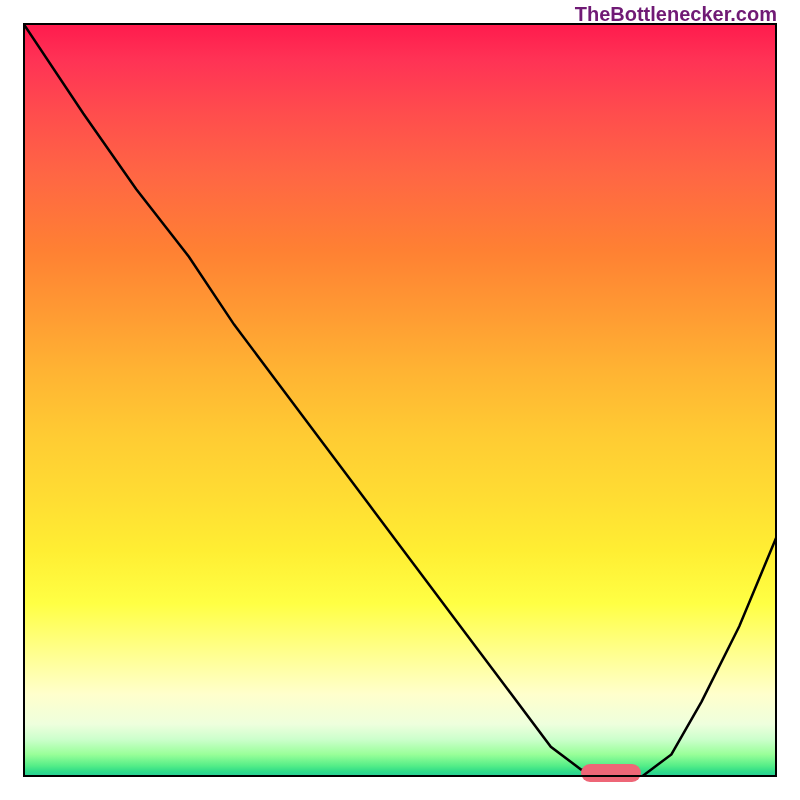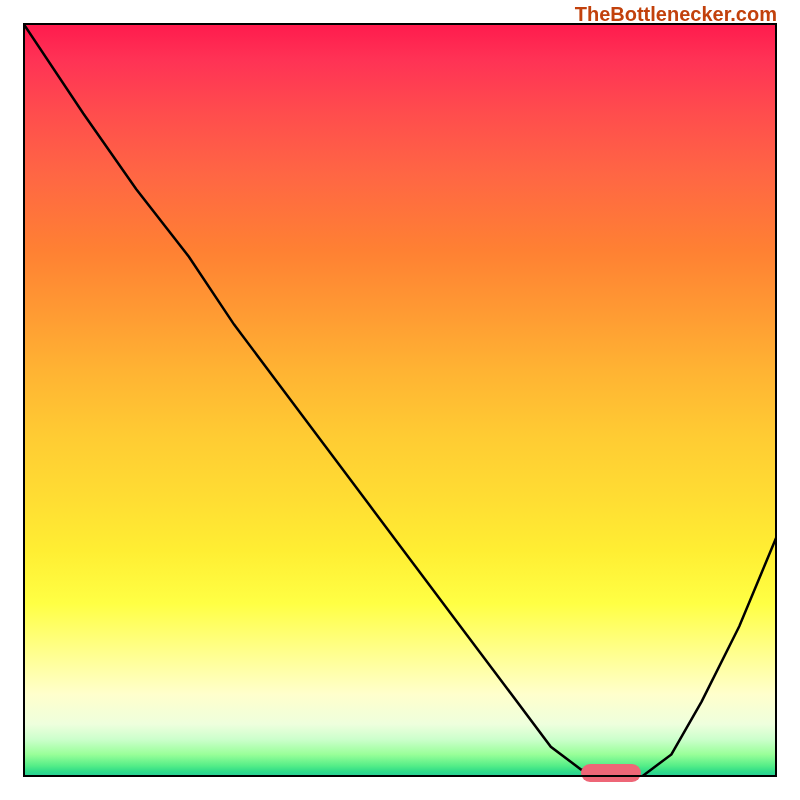--- a/index.html
+++ b/index.html
@@ -45,21 +45,21 @@
       #33dd88 99.2%,
       #22cc99 100%
     );
   }
   .watermark {
     position: absolute;
     top: 3px;
     right: 23px;
     font-size: 20px;
     font-weight: bold;
-    color: #c2410c;
+    color: #701a75;
     z-index: 10;
   }
   .curve-svg {
     position: absolute;
     left: 23px;
     top: 23px;
     width: 754px;
     height: 754px;
     z-index: 5;
   }

